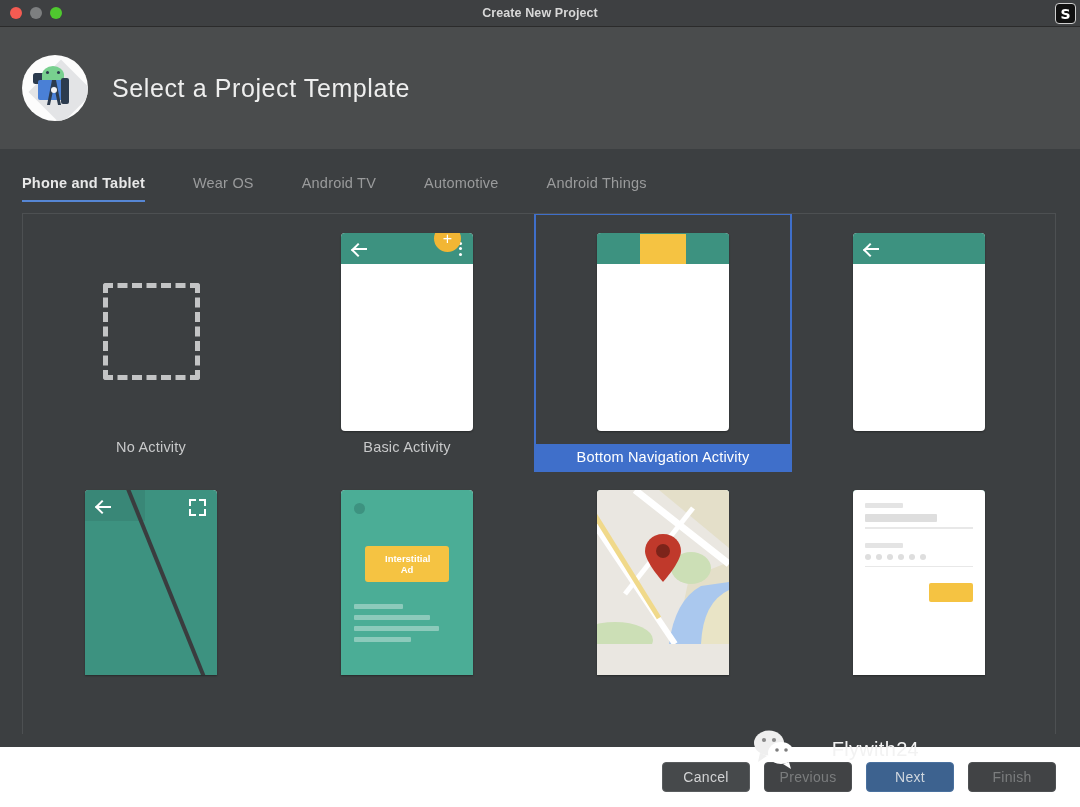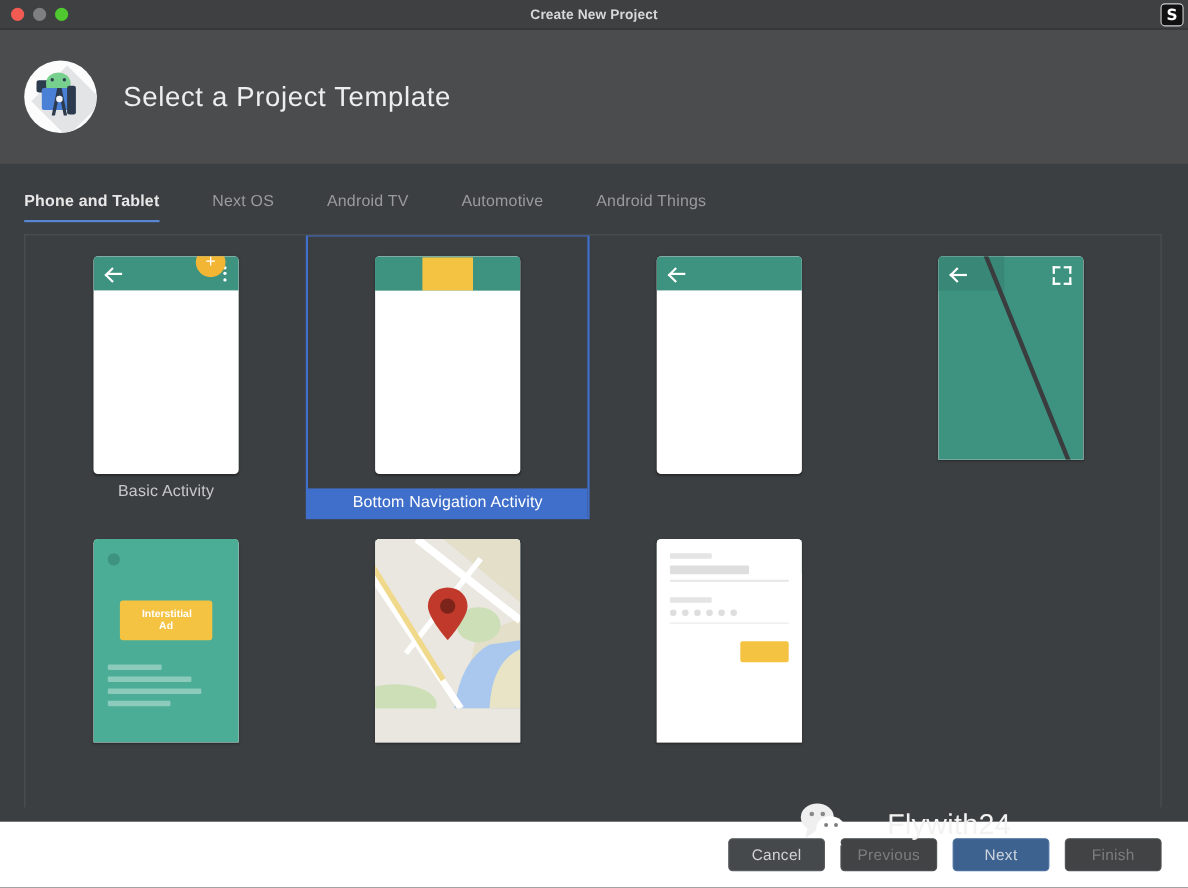--- a/index.html
+++ b/index.html
@@ -251,21 +251,21 @@
   }
   .btn.disabled { color: #7b7d7e; background: #414345; border-color: #4e5153; }
   .btn.primary { background: #3d628f; border-color: #4a719f; color: #cfd6de; }
 
   
   .watermark {
     position: absolute; right: 18px; bottom: 38px;
     display: flex; align-items: center; gap: 7px;
     pointer-events: none;
   }
-  .wm-text { font-size: 26px; color: #f2f2f2; letter-spacing: .3px; margin-left: 24px; }
+  .wm-text { font-size: 20px; color: #f2f2f2; letter-spacing: .3px; margin-left: 24px; }
 </style>
 </head>
 <body>
 
 <div id="app">
 
   <div class="titlebar">
     <div class="lights">
       <span class="light red"></span>
       <span class="light amber"></span>
@@ -290,29 +290,33 @@
         <circle cx="21" cy="25" r="3" fill="#f3f3f3"></circle>
       </svg>
     </div>
     <div class="header-title">Select a Project Template</div>
   </div>
 
   <div class="body">
 
     <div class="tabs">
       <div class="tab active">Phone and Tablet</div>
-      <div class="tab">Next OS</div>
+      <div class="tab">Wear OS</div>
       <div class="tab">Android TV</div>
       <div class="tab">Automotive</div>
       <div class="tab">Android Things</div>
     </div>
 
     <div class="grid-panel">
       <div class="grid">
 
+        <div class="cell">
+          <div class="dashed-box"></div>
+          <div class="cell-label">No Activity</div>
+        </div>
 
         <div class="cell">
           <div class="phone">
             <div class="appbar">
               <span class="arrow-back"></span>
               <span class="dots">
                   <i></i>
                   <i></i>
                   <i></i>
                 </span>

